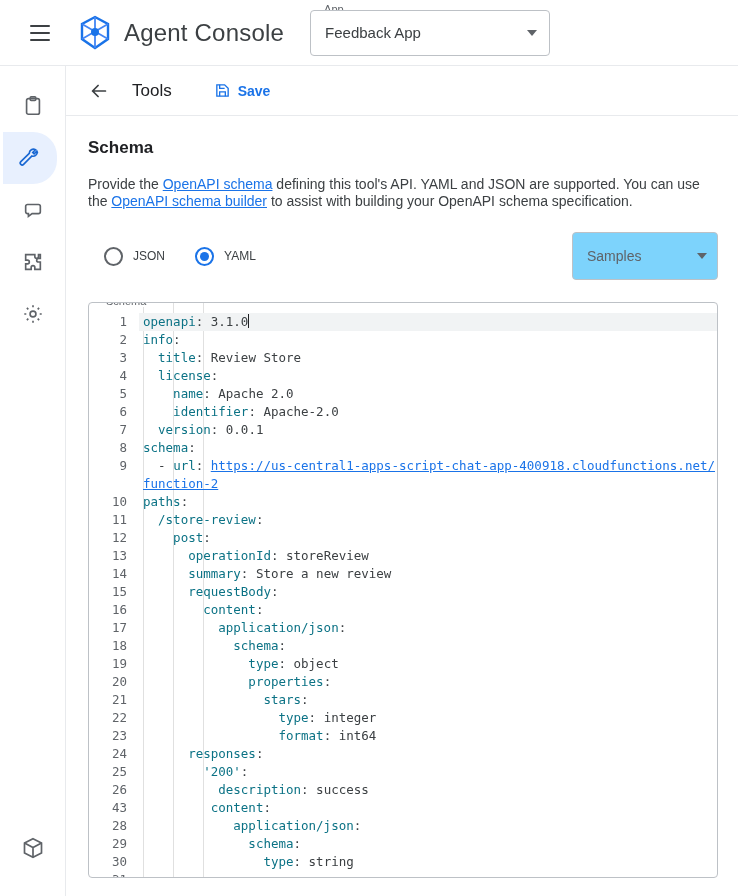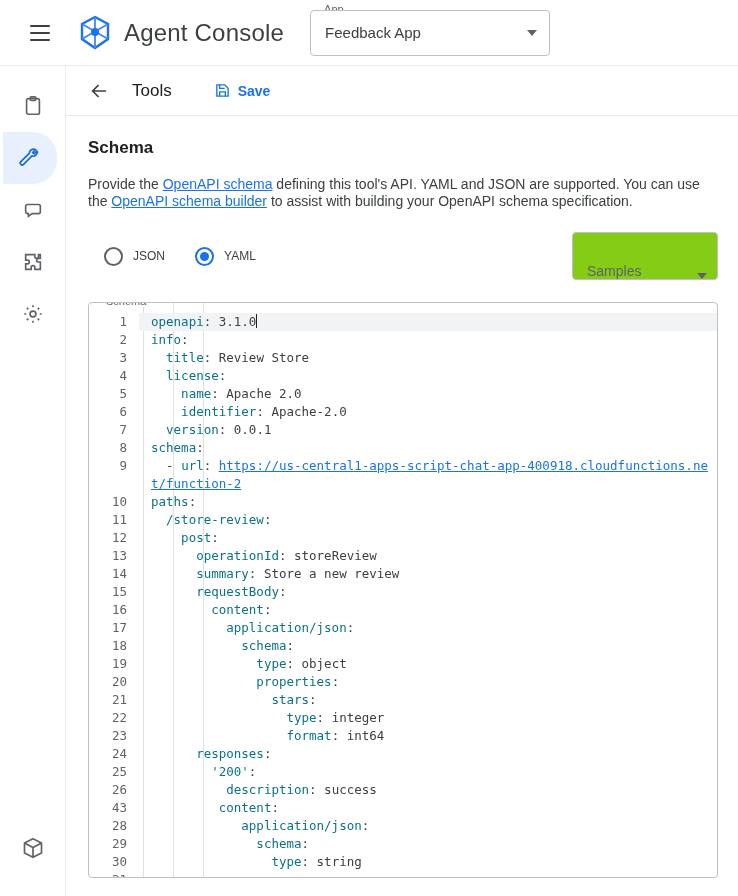--- a/index.html
+++ b/index.html
@@ -220,24 +220,24 @@
     position: relative;
     width: 146px;
     height: 48px;
   }
   .samples-select {
     position: absolute;
     inset: 0;
     border: 1px solid #bdc1c6;
     border-radius: 4px;
     display: flex;
-    align-items: flex-end;
+    align-items: center;
     padding: 0 10px 0 14px;
     cursor: pointer;
-    background: #84cc16;
+    background: #7dd3fc;
   }
   .samples-value { flex: 1; font-size: 14px; color: #5f6368; }
 
   
   .editor-wrap {
     border: 1px solid #bdc1c6;
     border-radius: 4px;
     position: relative;
     height: 576px;
     overflow: hidden;
@@ -270,21 +270,21 @@
     flex: 0 0 50px;
     text-align: right;
     padding-right: 12px;
     color: #5f6368;
     user-select: none;
   }
   .code-text {
     flex: 1 1 auto;
     white-space: pre-wrap;
     word-break: break-all;
-    padding-left: 12px;
+    padding-left: 4px;
     position: relative;
     min-height: 18px;
   }
   .guides {
     position: absolute;
     left: 50px; top: 0; bottom: 0;
     width: 200px;
     pointer-events: none;
   }
   .guide {

